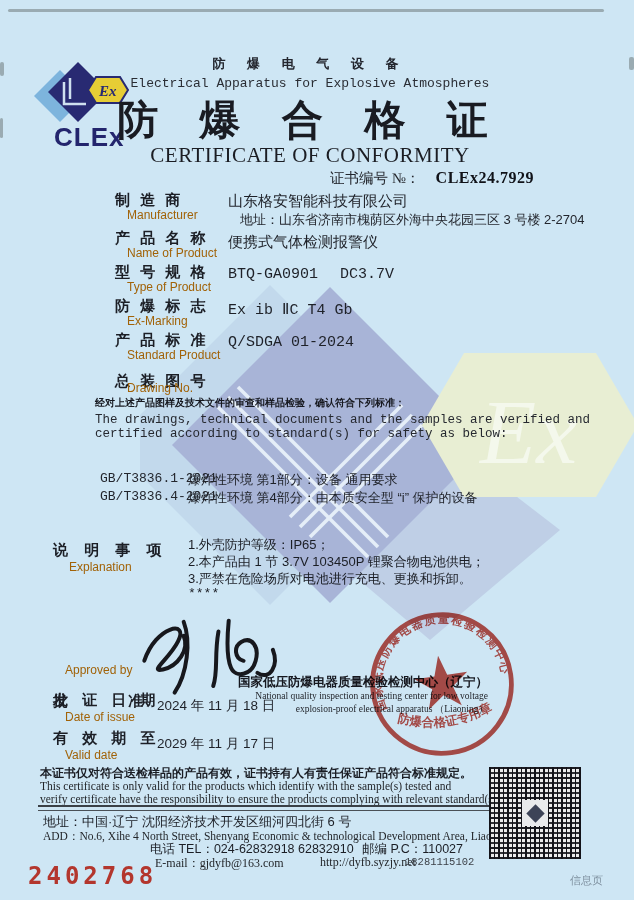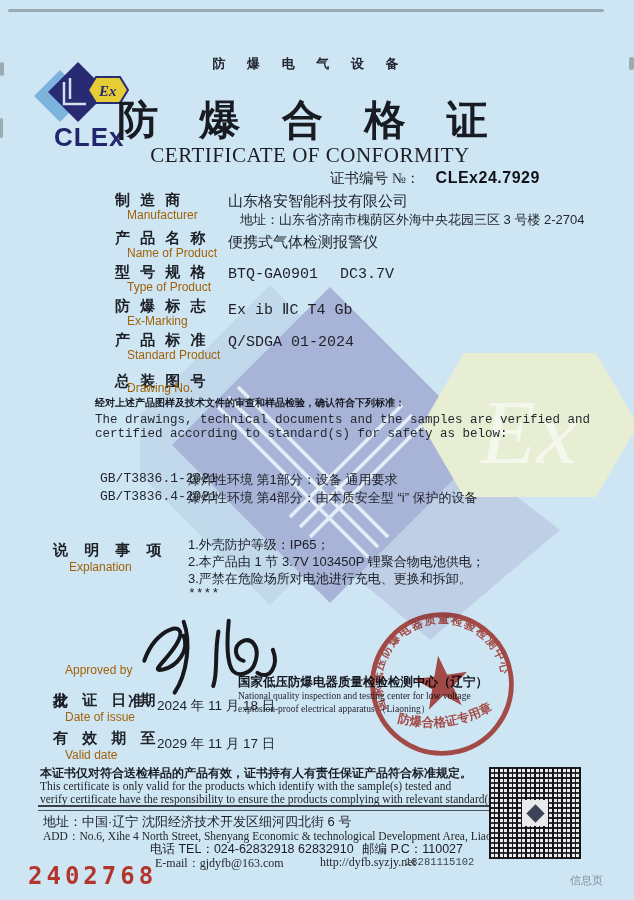--- a/index.html
+++ b/index.html
@@ -8,36 +8,36 @@
     background:#cee6f4;
     font-family:"Liberation Sans",sans-serif;color:#21242b;
   }
   .abs{position:absolute;z-index:2;white-space:nowrap;}
   
   .hdr-cn-small{left:140px;top:55px;width:340px;text-align:center;font-size:13px;font-weight:bold;letter-spacing:9px;color:#23262e;}
   .hdr-en-small{left:110px;top:76px;width:400px;text-align:center;font-size:13px;font-family:"Liberation Mono",monospace;color:#2a2d34;}
   .hdr-cn-big{left:110px;top:93px;width:400px;text-align:center;font-size:41px;font-weight:bold;letter-spacing:15px;color:#191b22;}
   .hdr-en-big{left:110px;top:143px;width:400px;text-align:center;font-size:21px;font-family:"Liberation Serif",serif;color:#1b1d23;letter-spacing:.5px;}
   .cert-no{left:330px;top:169px;font-size:14.5px;font-family:"Liberation Serif",serif;color:#23262c;}
-  .cert-no b{font-family:Liberation Sans, sans-serif;font-size:16px;color:#101218;letter-spacing:.5px;padding-left:12px;}
+  .cert-no b{font-family:Liberation Serif, serif;font-size:16px;color:#101218;letter-spacing:.5px;padding-left:12px;}
   
   .flabel-cn{font-size:15px;font-weight:bold;letter-spacing:3px;color:#1c1f26;}
   .flabel-en{font-size:12px;font-family:Liberation Sans, sans-serif;color:#a16207;margin-left:12px;}
   .fvalue{font-size:15px;color:#1e2128;}
   .fvalue-mono{font-size:15px;font-family:"Liberation Mono",monospace;color:#1e2128;}
   .fvalue-sub{font-size:13px;color:#23262d;}
   
   .verify-cn{left:95px;top:396px;font-size:10px;font-weight:bold;color:#16181f;}
   .verify-en{font-size:12.5px;font-family:"Liberation Mono",monospace;color:#262930;}
   .std-code{font-size:13px;font-family:"Liberation Mono",monospace;color:#23262d;}
   .std-desc{font-size:13px;color:#1e2128;}
   
   .exp-item{font-size:13px;color:#1b1e25;}
   
-  .inst{text-align:left;}
+  .inst{text-align:right;}
   .inst-cn{font-size:12.5px;font-weight:bold;color:#15171e;}
   .inst-en{font-size:9.5px;font-family:"Liberation Serif",serif;color:#23262c;}
   
   .disc-cn{font-size:12px;font-weight:bold;color:#191c23;}
   .disc-en{font-size:11.5px;font-family:"Liberation Serif",serif;color:#23262a;}
   .rule{left:38px;top:805px;width:506px;height:3px;border-top:2.5px solid #3a4046;border-bottom:1.5px solid #4a5056;}
   .addr-cn{font-size:13px;color:#1b1e25;}
   .addr-en{font-size:11.5px;font-family:"Liberation Serif",serif;color:#23262a;}
   .serial{left:28px;top:862px;font-size:24px;font-weight:bold;letter-spacing:4px;color:#b3362d;font-family:"DejaVu Sans Mono",monospace;}
   .info-page{left:570px;top:873px;font-size:11px;color:#7e909f;}
@@ -88,20 +88,21 @@
     <g stroke="#cfe0ef" stroke-width="2.5" fill="none">
       <path d="M36 26 L36 48 L58 48"></path>
       <path d="M42 22 L42 43"></path>
     </g>
     <polygon points="60,34 68,21 92,21 100,34 92,47 68,47" fill="#e6cd35" stroke="#282a72" stroke-width="2"></polygon>
     <text x="71" y="40" font-size="15" font-style="italic" font-weight="bold" fill="#282a72" font-family="Liberation Serif, serif">Ex</text>
     <text x="26" y="90" font-size="26" font-weight="bold" fill="#23256d" letter-spacing="1" font-family="Liberation Sans, sans-serif">CLEx</text>
   </svg>
 
   <div class="abs hdr-cn-small">防 爆 电 气 设 备</div>
+  <div class="abs hdr-en-small">Electrical Apparatus for Explosive Atmospheres</div>
   <div class="abs hdr-cn-big">防 爆 合 格 证</div>
   <div class="abs hdr-en-big">CERTIFICATE OF CONFORMITY</div>
   <div class="abs cert-no">
     <span>证书编号 №：</span>
     <b>CLEx24.7929</b>
   </div>
 
   <div class="abs flabel-cn" style="left:115px;top:191px;">制  造  商</div>
   <div class="abs flabel-en" style="left:115px;top:208px;">Manufacturer</div>
   <div class="abs fvalue" style="left:228px;top:192px;">山东格安智能科技有限公司</div>

